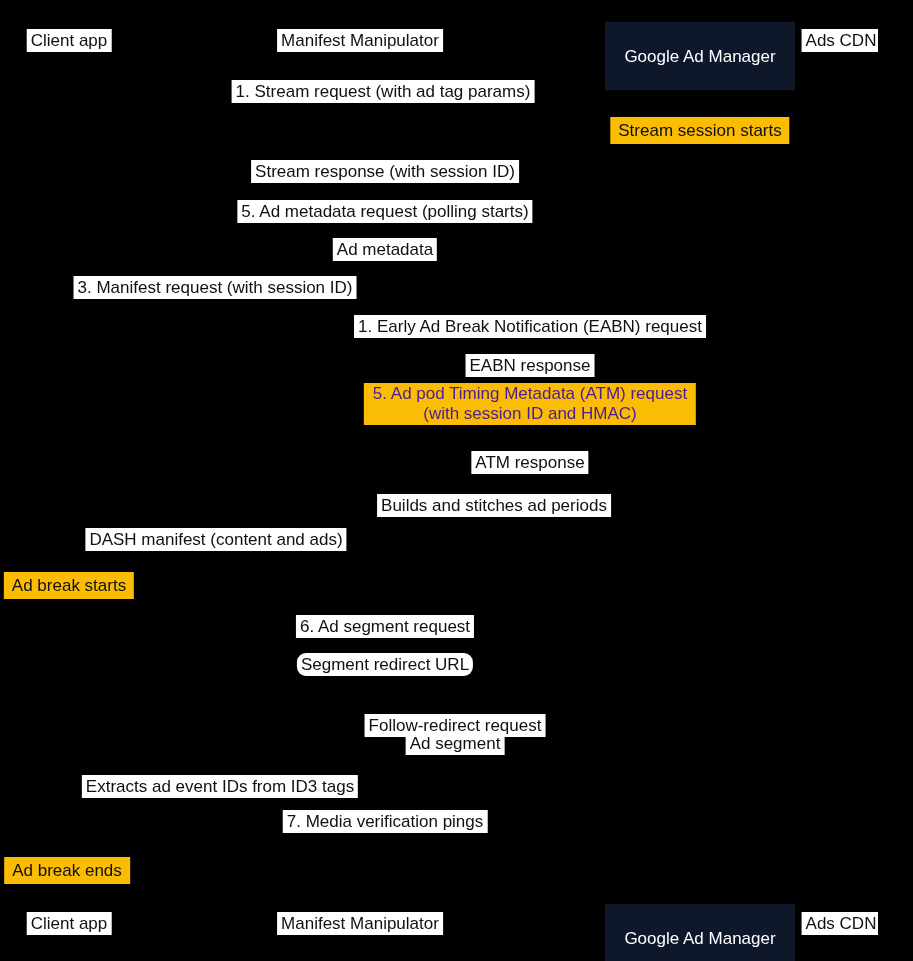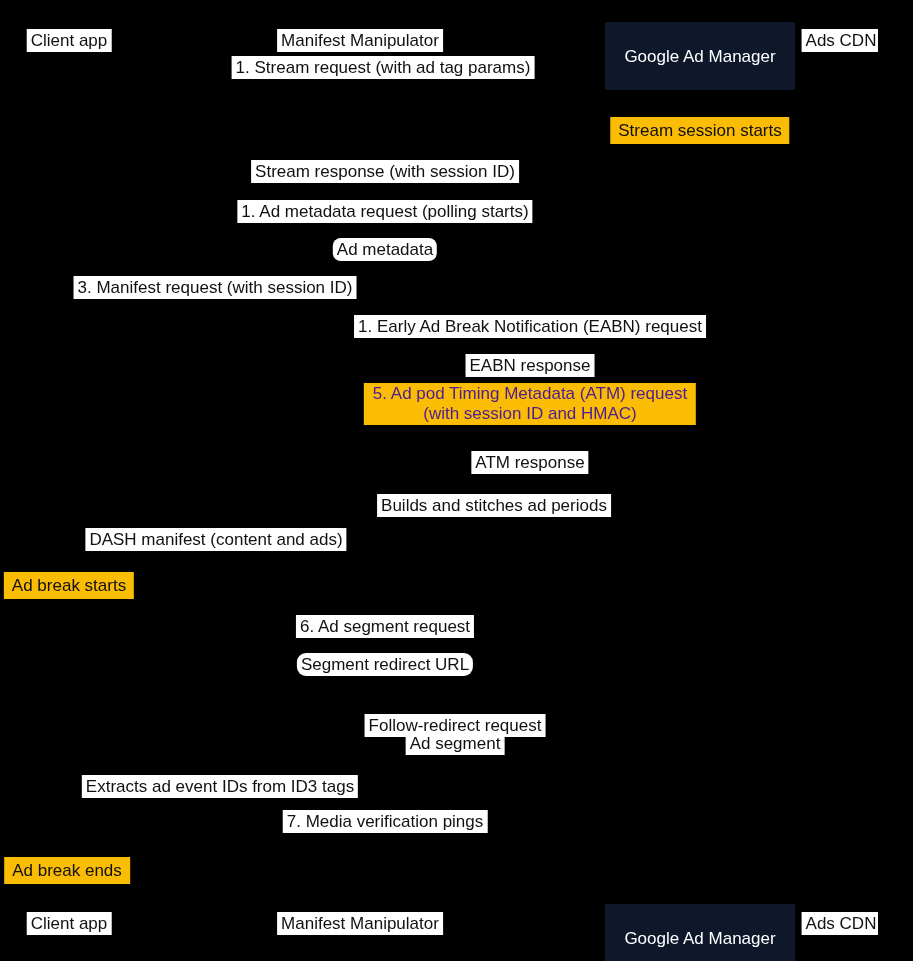--- a/index.html
+++ b/index.html
@@ -25,25 +25,25 @@
 
 <div id="stage" style="background: rgb(0, 0, 0);">
     <div class="lbl white" style="left: 69px; top: 29px;">Client app</div>
     <div class="lbl white" style="left: 360px; top: 29px;">Manifest Manipulator</div>
     <div class="lbl brand" style="left: 700px; top: 22px;">Google Ad Manager</div>
     <div class="lbl white" style="left: 841px; top: 29px;">Ads CDN</div>
     <div class="lbl white" style="left: 69px; top: 912px;">Client app</div>
     <div class="lbl white" style="left: 360px; top: 912px;">Manifest Manipulator</div>
     <div class="lbl brand" style="left: 700px; top: 904px;">Google Ad Manager</div>
     <div class="lbl white" style="left: 841px; top: 912px;">Ads CDN</div>
-    <div class="lbl white" style="left: 383px; top: 56px; text-align: center;">1. Stream request (with ad tag params)</div>
+    <div class="lbl white" style="left: 383px; top: 80px; text-align: center;">1. Stream request (with ad tag params)</div>
     <div class="lbl white" style="left: 385px; top: 160px;">Stream response (with session ID)</div>
     <div class="lbl yellow" style="left: 700px; top: 117px;">Stream session starts</div>
-    <div class="lbl white" style="left: 385px; top: 200px;">1. Ad metadata request (polling starts)</div>
-    <div class="lbl white" style="left: 385px; top: 238px; border-radius: 8px;">Ad metadata</div>
+    <div class="lbl white" style="left: 385px; top: 200px;">5. Ad metadata request (polling starts)</div>
+    <div class="lbl white" style="left: 385px; top: 238px;">Ad metadata</div>
     <div class="lbl white" style="left: 215px; top: 276px;">3. Manifest request (with session ID)</div>
     <div class="lbl white" style="left: 530px; top: 315px;">1. Early Ad Break Notification (EABN) request</div>
     <div class="lbl white" style="left: 530px; top: 354px;">EABN response</div>
     <div class="lbl yellow2" style="left: 530px; top: 383px;">
       <div>5. Ad pod Timing Metadata (ATM) request</div>
       <div>(with session ID and HMAC)</div>
     </div>
     <div class="lbl white" style="left: 530px; top: 451px;">ATM response</div>
     <div class="lbl white" style="left: 494px; top: 494px;">Builds and stitches ad periods</div>
     <div class="lbl yellow" style="left: 69px; top: 572px;">Ad break starts</div>

